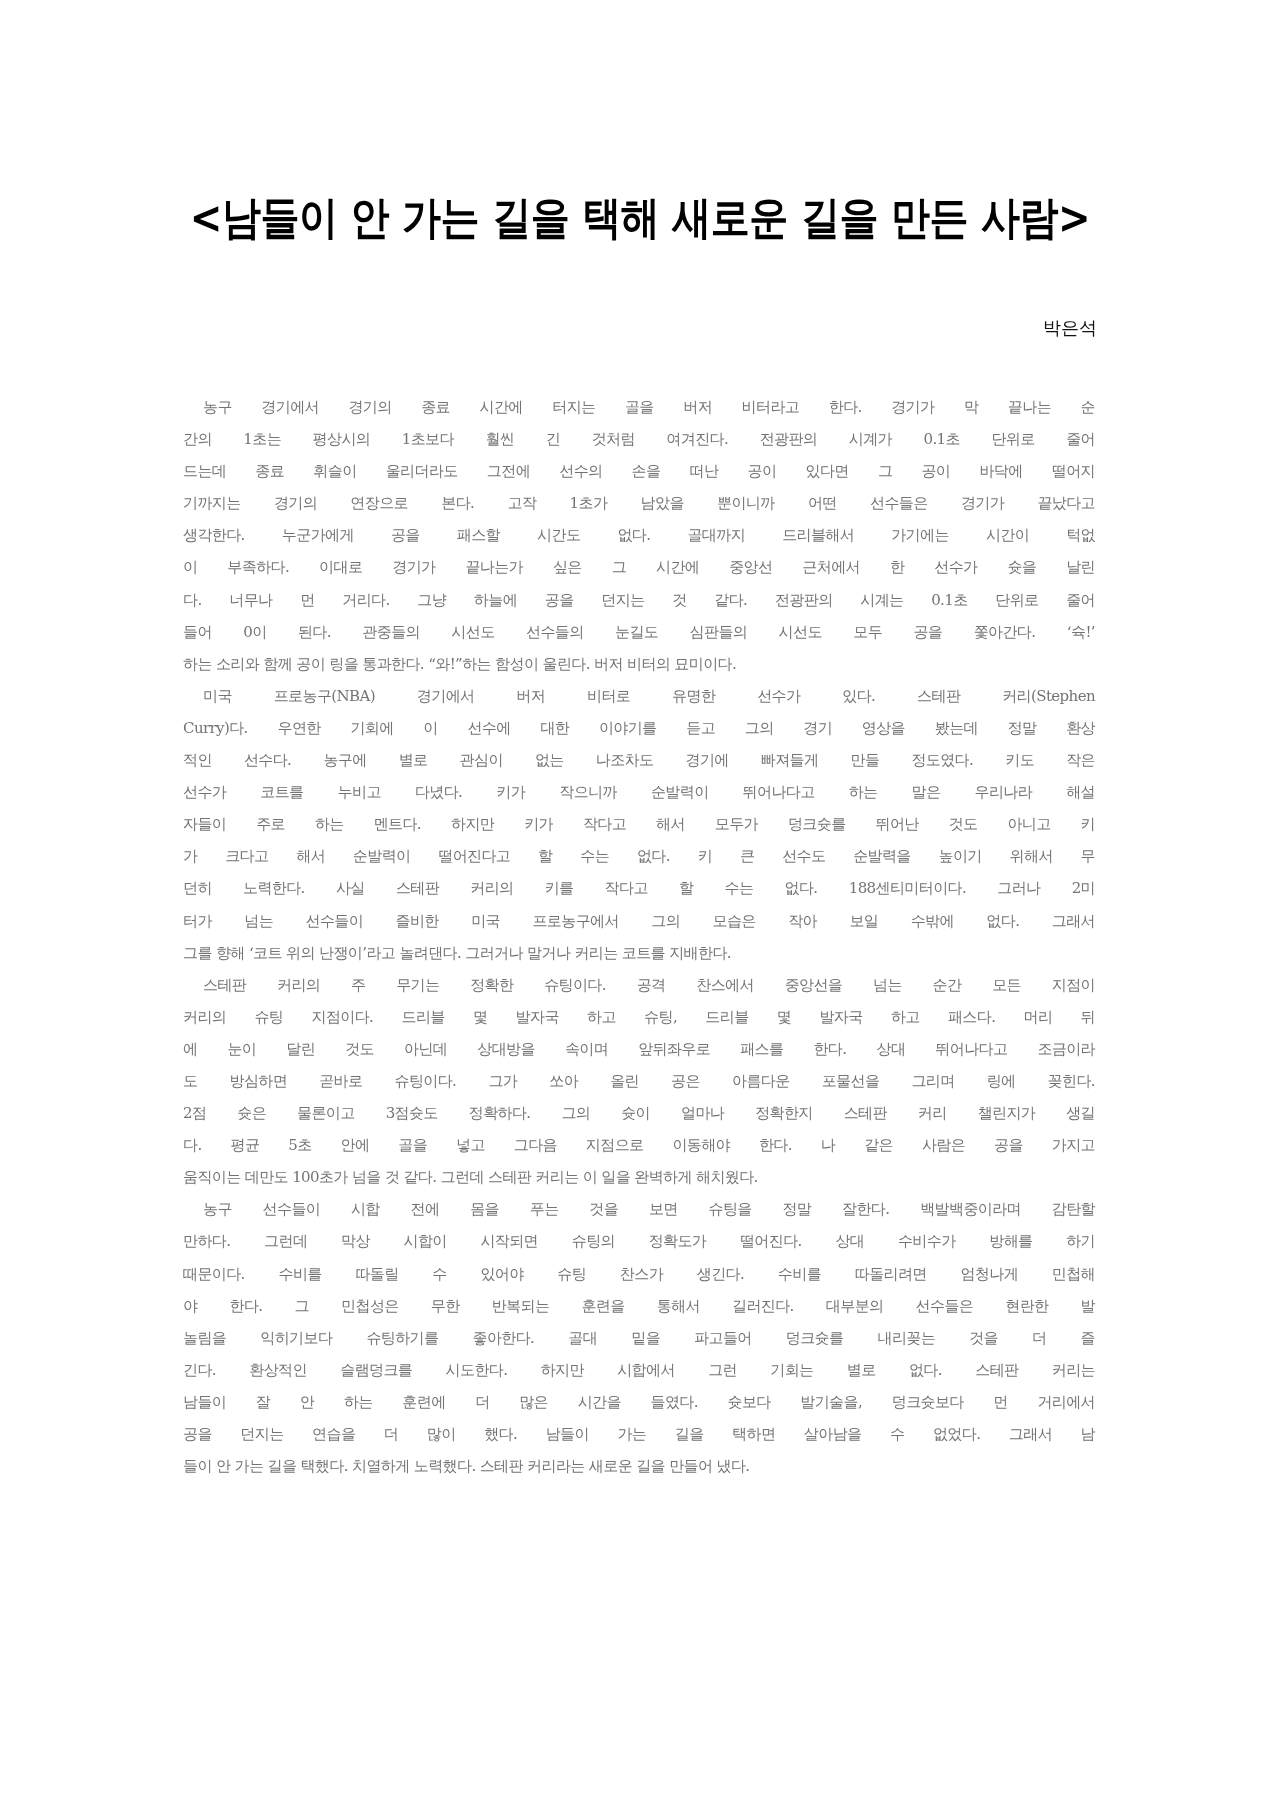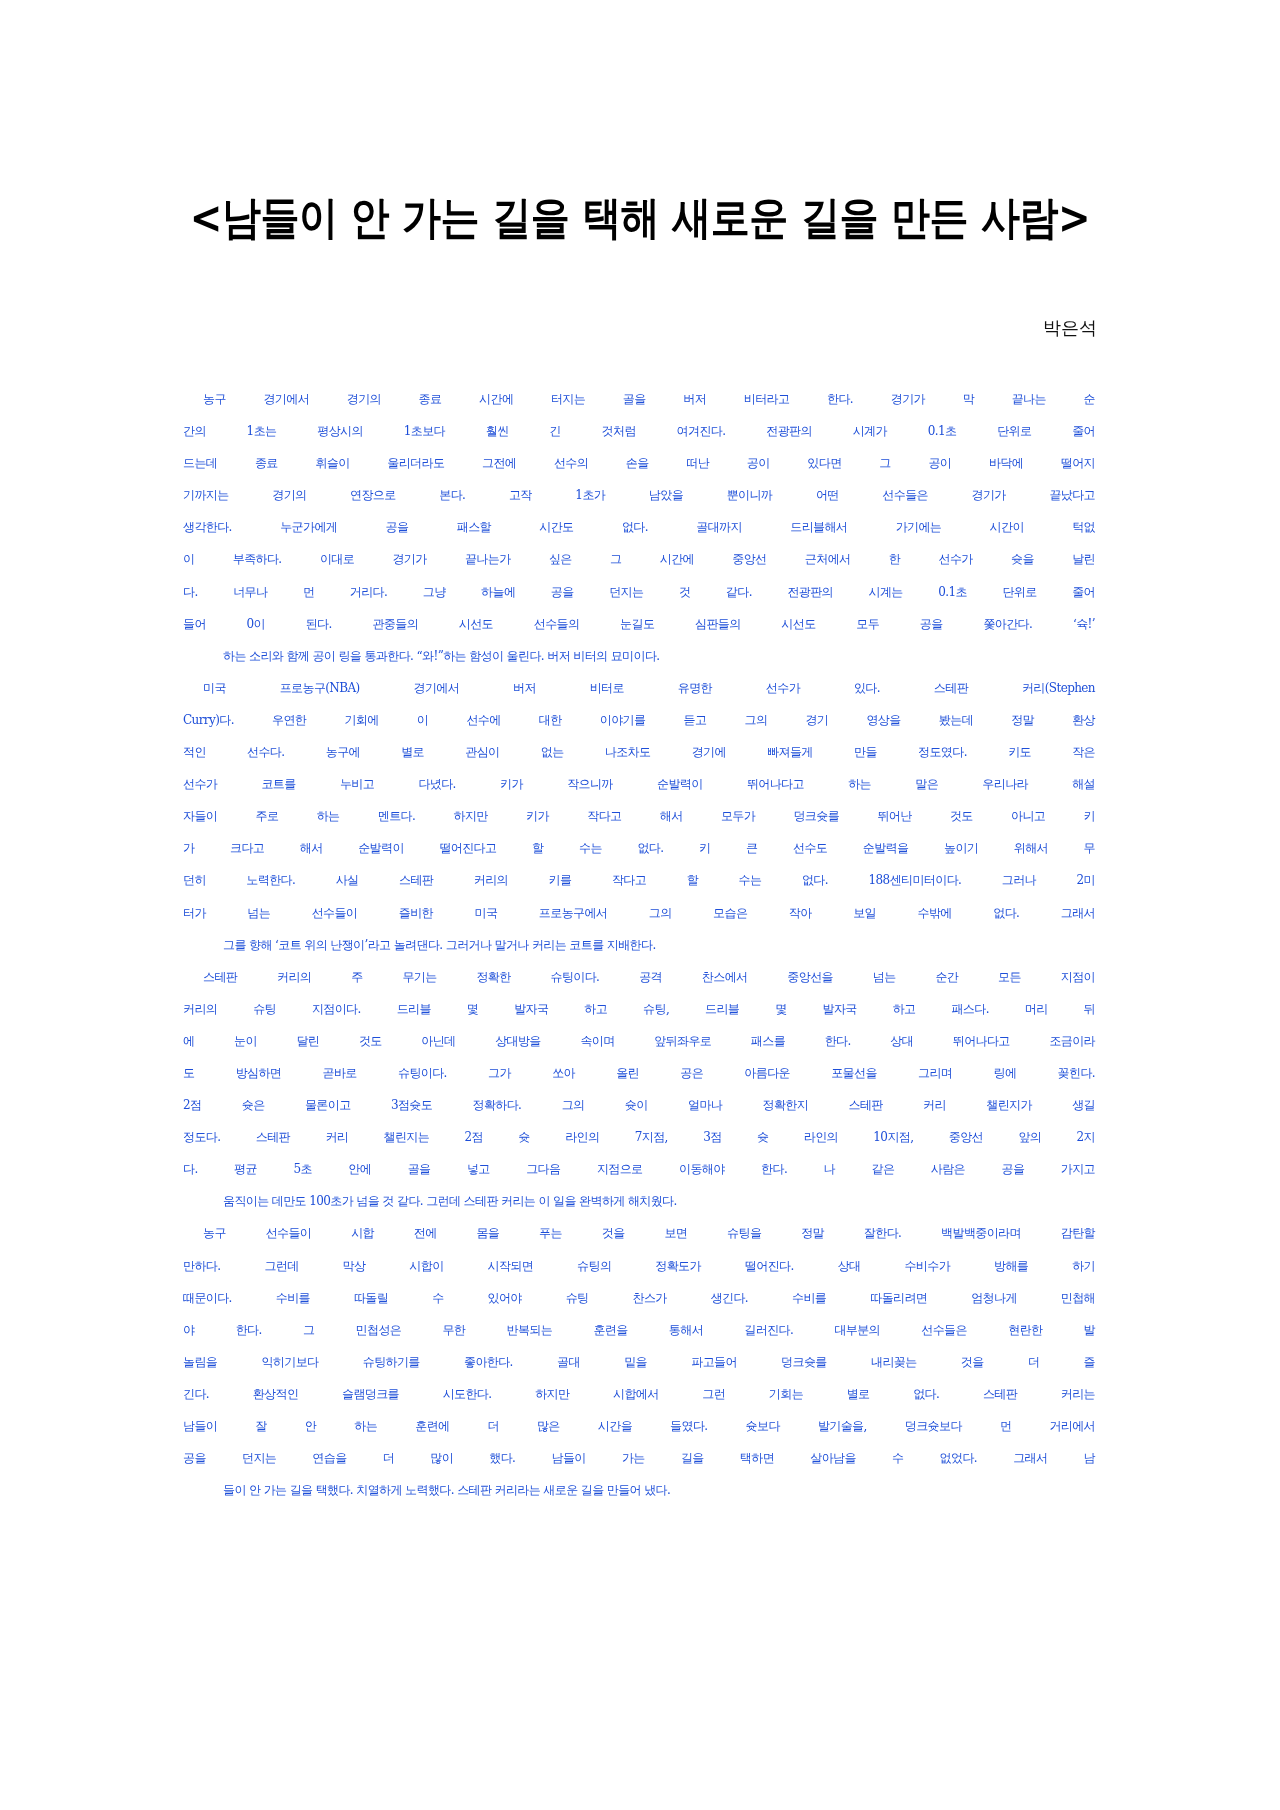--- a/index.html
+++ b/index.html
@@ -41,38 +41,37 @@
       right: 183px;
       top: 315px;
       font-family: "DejaVu Serif", serif;
       font-size: 18px;
       line-height: 26px;
       color: #111111;
     }
     .body {
       position: absolute;
       left: 183px;
-      top: 383px;
+      top: 391px;
       width: 912px;
       font-family: "DejaVu Serif", serif;
-      font-size: 12px;
+      font-size: 15px;
       line-height: 32.1px;
-      color: #1d4ed8;
+      color: #737373;
     }
     .line {
       display: block;
       white-space: nowrap;
       text-align: justify;
       text-align-last: justify;
       height: 32.1px;
       letter-spacing: -0.6px;
     }
     .line.last {
       text-align-last: left;
-      margin-left: 40px;
     }
     .line.indent {
       padding-left: 20px;
     }
   </style>
 </head>
 <body>
 
 <div class="page">
   <div class="title">&lt;남들이 안 가는 길을 택해 새로운 길을 만든 사람&gt;</div>
@@ -103,21 +102,20 @@
       <span class="line">터가 넘는 선수들이 즐비한 미국 프로농구에서 그의 모습은 작아 보일 수밖에 없다. 그래서</span>
       <span class="line last">그를 향해 ‘코트 위의 난쟁이’라고 놀려댄다. 그러거나 말거나 커리는 코트를 지배한다.</span>
     </div>
 
     <div>
       <span class="line indent">스테판 커리의 주 무기는 정확한 슈팅이다. 공격 찬스에서 중앙선을 넘는 순간 모든 지점이</span>
       <span class="line">커리의 슈팅 지점이다. 드리블 몇 발자국 하고 슈팅, 드리블 몇 발자국 하고 패스다. 머리 뒤</span>
       <span class="line">에 눈이 달린 것도 아닌데 상대방을 속이며 앞뒤좌우로 패스를 한다. 상대 뛰어나다고 조금이라</span>
       <span class="line">도 방심하면 곧바로 슈팅이다. 그가 쏘아 올린 공은 아름다운 포물선을 그리며 링에 꽂힌다.</span>
       <span class="line">2점 슛은 물론이고 3점슛도 정확하다. 그의 슛이 얼마나 정확한지 스테판 커리 챌린지가 생길</span>
-      <span class="line">정도다. 스테판 커리 챌린지는 2점 슛 라인의 7지점, 3점 슛 라인의 10지점, 중앙선 앞의 2지</span>
       <span class="line">다. 평균 5초 안에 골을 넣고 그다음 지점으로 이동해야 한다. 나 같은 사람은 공을 가지고</span>
       <span class="line last">움직이는 데만도 100초가 넘을 것 같다. 그런데 스테판 커리는 이 일을 완벽하게 해치웠다.</span>
     </div>
 
     <div>
       <span class="line indent">농구 선수들이 시합 전에 몸을 푸는 것을 보면 슈팅을 정말 잘한다. 백발백중이라며 감탄할</span>
       <span class="line">만하다. 그런데 막상 시합이 시작되면 슈팅의 정확도가 떨어진다. 상대 수비수가 방해를 하기</span>
       <span class="line">때문이다. 수비를 따돌릴 수 있어야 슈팅 찬스가 생긴다. 수비를 따돌리려면 엄청나게 민첩해</span>
       <span class="line">야 한다. 그 민첩성은 무한 반복되는 훈련을 통해서 길러진다. 대부분의 선수들은 현란한 발</span>
       <span class="line">놀림을 익히기보다 슈팅하기를 좋아한다. 골대 밑을 파고들어 덩크슛를 내리꽂는 것을 더 즐</span>

